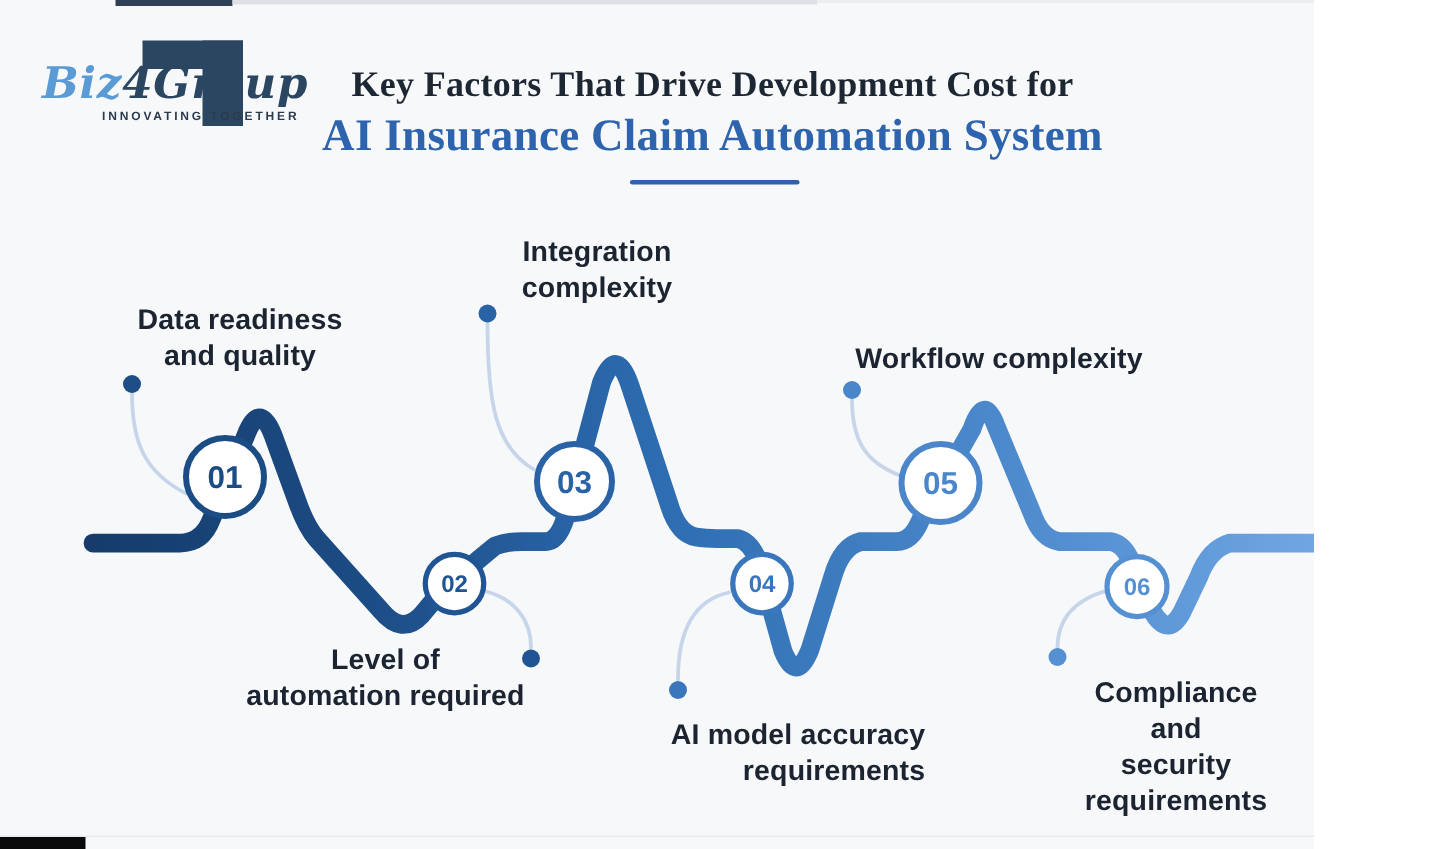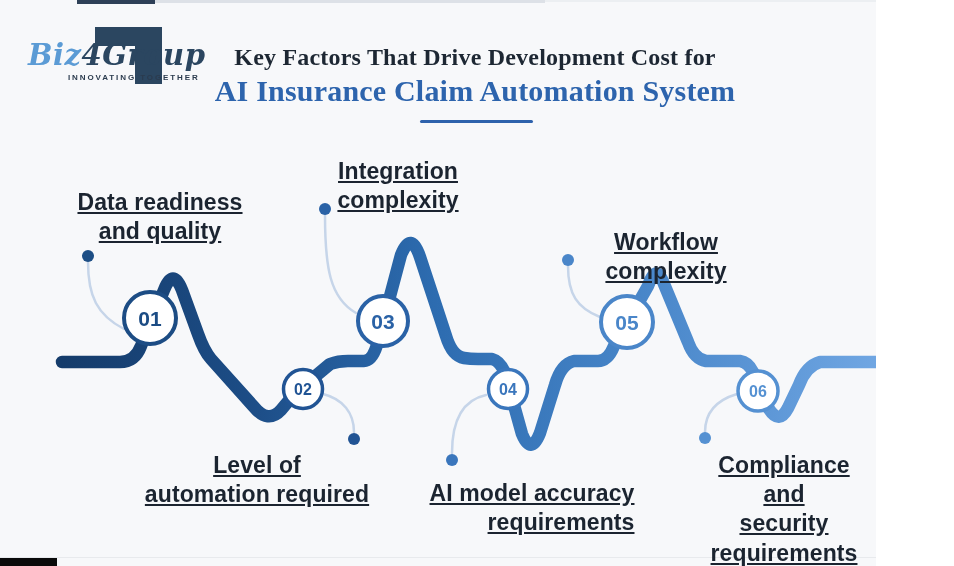--- a/index.html
+++ b/index.html
@@ -43,25 +43,25 @@
 
   
   .wave-svg{position:absolute;left:0;top:0;}
   .node-num{font-family:"Liberation Sans", sans-serif;font-weight:600;}
   .node-num-lg{font-size:21px;}
   .node-num-sm{font-size:16px;}
 
   
   .factor-label{
     position:absolute;transform:translateX(-50%);
-    font-size:23px;font-weight:600;color:#1b2430;line-height:1.27;
-    text-align:center;white-space:pre-line;letter-spacing:0.1px;text-decoration:underline;
+    font-size:19px;font-weight:600;color:#1b2430;line-height:1.27;
+    text-align:center;white-space:pre-line;letter-spacing:0.1px;
   }
-  .f1{left:160px;top:188px;}
-  .f2{left:257px;top:451px;}
+  .f1{left:160px;top:202px;}
+  .f2{left:257px;top:429px;}
   .f3{left:398px;top:157px;}
   .f4{left:532px;top:479px;text-align:right;}
   .f5{left:666px;top:228px;}
   .f6{left:784px;top:451px;}
 </style>
 </head>
 <body>
 
 <div class="canvas">
 

